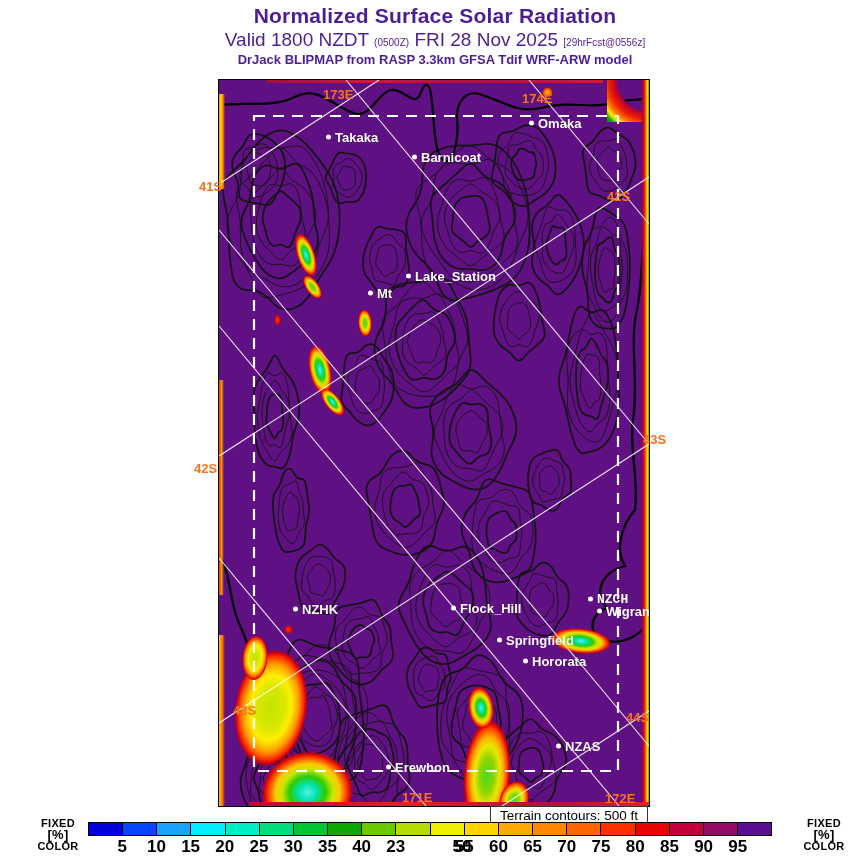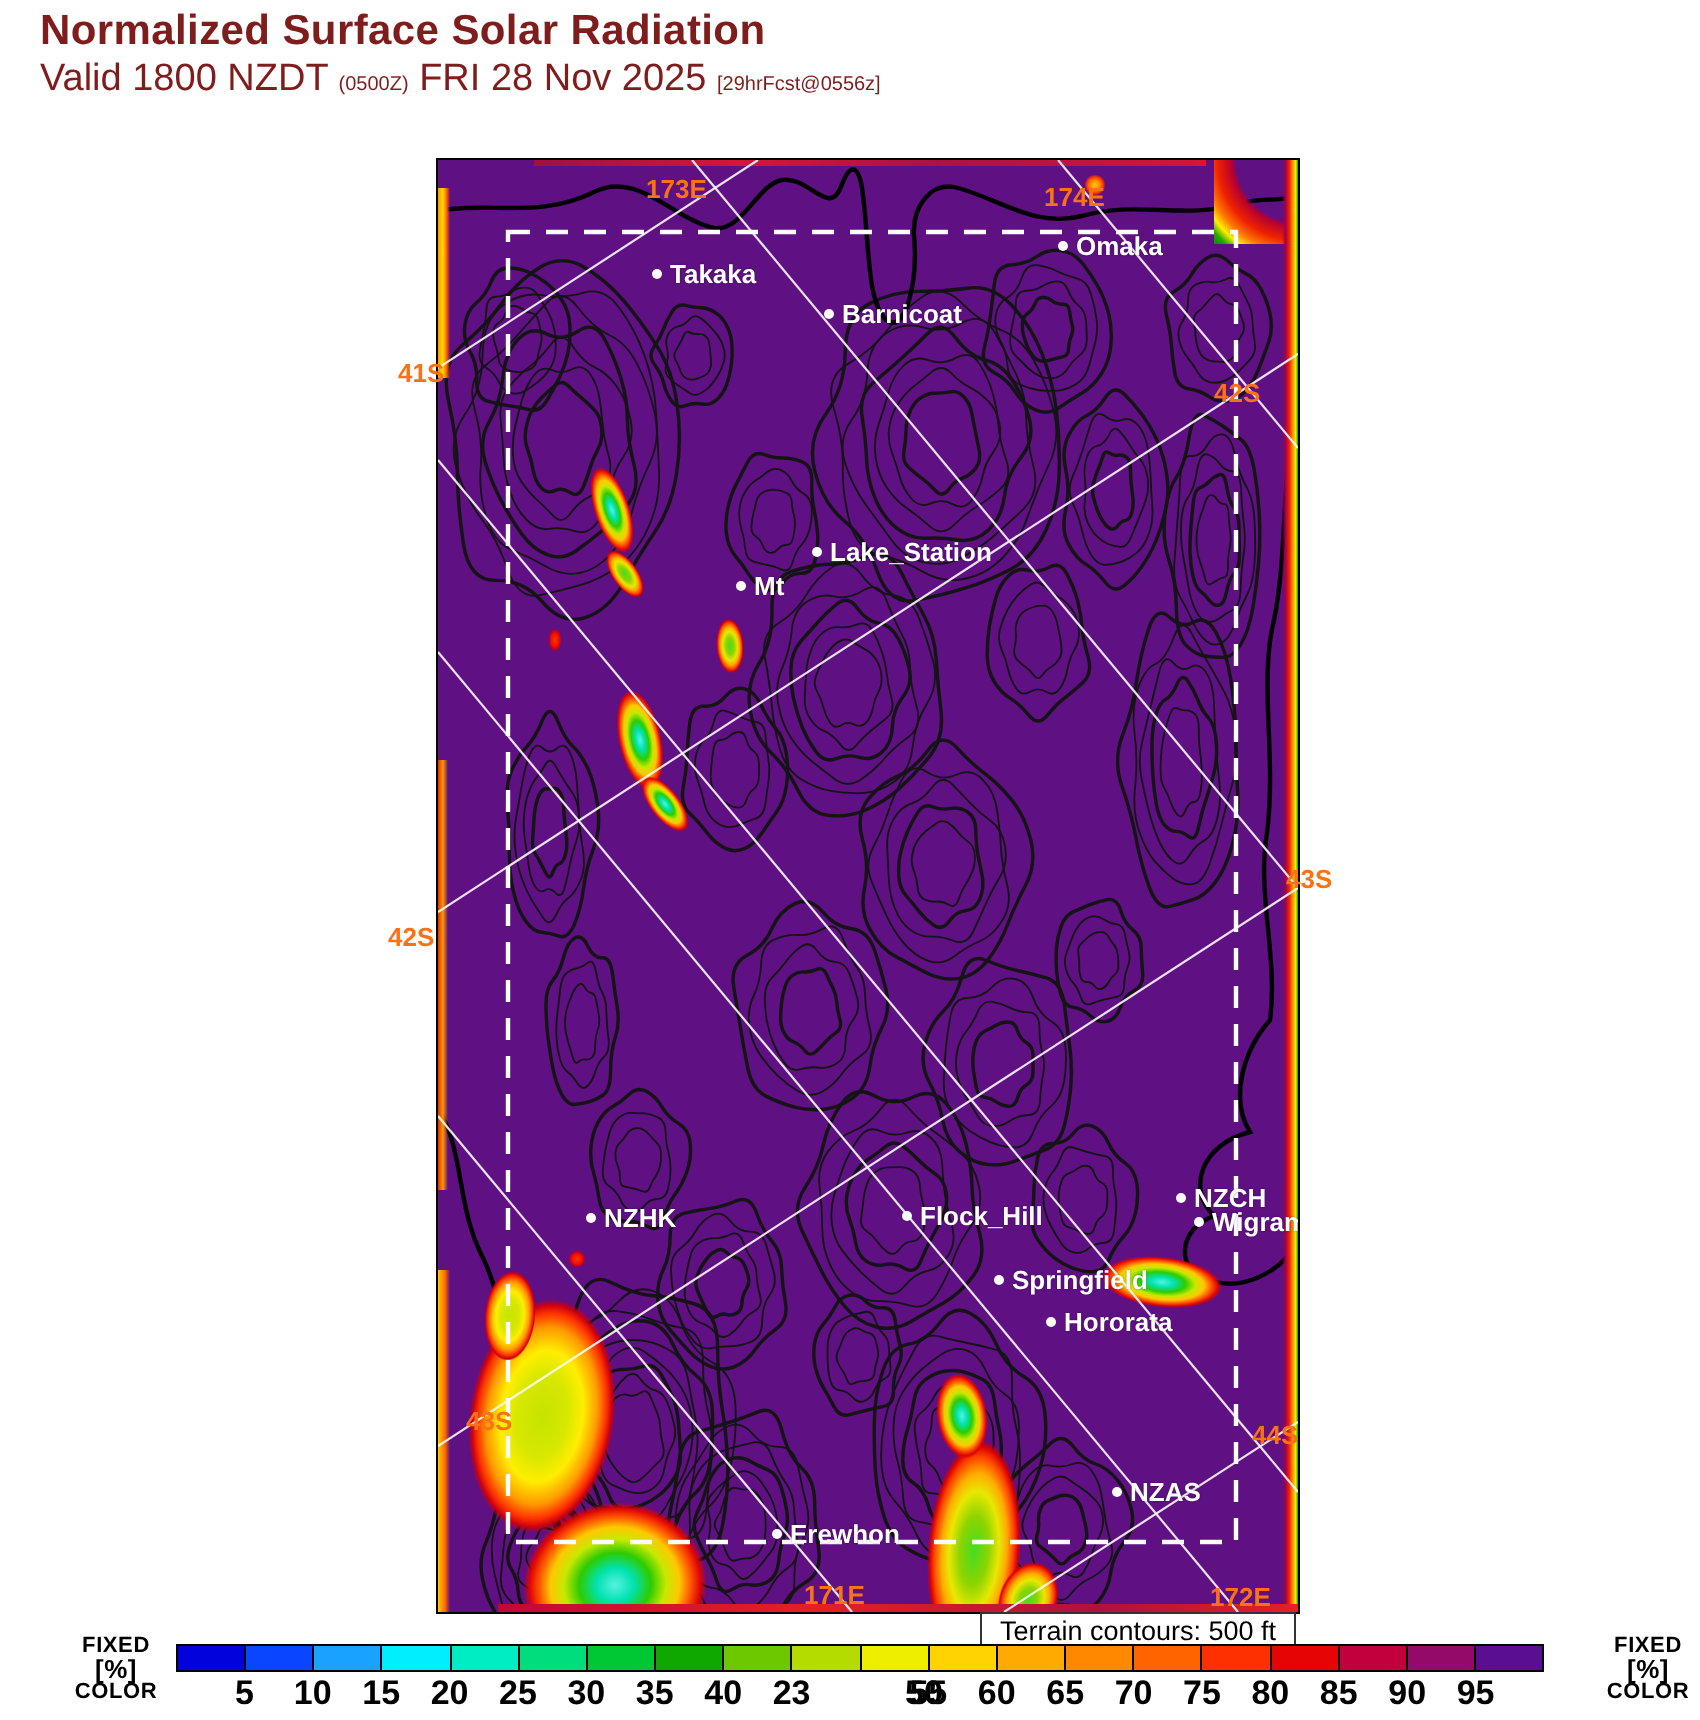--- a/index.html
+++ b/index.html
@@ -1,19 +1,19 @@
 <!DOCTYPE html>
 <html><head>
 <meta charset="utf-8">
 <style>
   html,body{margin:0;padding:0;background:#fff;}
   .page{position:relative;width:850px;height:860px;background:#fff;overflow:hidden;
         font-family:"Liberation Sans",sans-serif;}
   
-  .titles{position:absolute;left:20px;top:0;width:830px;color:#7f1d1d;}
+  .titles{position:absolute;left:20px;top:0;width:830px;text-align:center;color:#4c1d95;}
   .t1{font-size:21px;font-weight:bold;margin-top:4px;letter-spacing:.2px;}
   .t2{font-size:19px;margin-top:1px;}
   .t2 .sm{font-size:10px;}
   .t3{font-size:13px;font-weight:bold;margin-top:1px;}
   
   .map{position:absolute;left:218px;top:79px;width:430px;height:726px;
        border:1px solid #000;background:#5f1082;}
   .map-clip{position:absolute;left:0;top:0;width:430px;height:726px;overflow:hidden;}
   .map-clip svg{position:absolute;left:0;top:0;}
   .layer{position:absolute;left:0;top:0;width:430px;height:726px;pointer-events:none;}
@@ -64,20 +64,21 @@
 <div class="page">
 
   <div class="titles">
     <div class="t1">Normalized Surface Solar Radiation</div>
     <div class="t2">
       <span>Valid 1800 NZDT</span>
       <span class="sm">(0500Z)</span>
       <span>FRI 28 Nov 2025</span>
       <span class="sm">[29hrFcst@0556z]</span>
     </div>
+    <div class="t3">DrJack BLIPMAP from RASP 3.3km GFSA Tdif WRF-ARW model</div>
   </div>
 
   <div class="map" id="map" style="background: rgb(95, 16, 130);">
     <div class="map-clip">
       <svg id="contours" width="430" height="726" viewBox="0 0 430 726">
           <path d="M119.6,122.6 Q122.0,140.0 119.2,157.1 Q116.5,174.3 108.3,186.1 Q100.2,197.9 92.7,211.5 Q85.2,225.1 73.6,228.8 Q62.0,232.4 52.4,221.2 Q42.9,210.0 29.2,210.2 Q15.5,210.5 12.7,191.7 Q9.8,172.8 9.7,156.4 Q9.7,140.0 5.3,120.8 Q1.0,101.6 12.6,92.1 Q24.2,82.6 32.2,71.3 Q40.2,60.1 51.1,53.6 Q62.0,47.1 72.9,53.5 Q83.9,59.9 92.6,70.1 Q101.3,80.3 109.3,92.8 Q117.3,105.2 119.6,122.6 Z" fill="none" stroke="#141414" stroke-width="1.7"></path>
           <path d="M109.0,125.5 Q109.9,140.0 110.5,155.4 Q111.1,170.8 105.2,183.7 Q99.3,196.6 90.2,203.1 Q81.0,209.7 71.5,212.4 Q62.0,215.1 51.1,217.6 Q40.2,220.0 34.8,204.6 Q29.5,189.3 21.9,179.6 Q14.3,170.0 9.5,155.0 Q4.7,140.0 13.3,127.4 Q22.0,114.9 22.3,97.5 Q22.5,80.1 32.1,73.0 Q41.7,65.8 51.9,67.6 Q62.0,69.4 72.5,66.4 Q82.9,63.3 90.7,74.0 Q98.5,84.6 103.3,97.8 Q108.0,111.1 109.0,125.5 Z" fill="none" stroke="#141414" stroke-width="0.9"></path>
           <path d="M108.3,126.4 Q111.5,140.0 105.7,151.9 Q100.0,163.9 96.9,176.1 Q93.8,188.3 86.8,196.5 Q79.7,204.8 70.8,206.5 Q62.0,208.1 54.0,203.3 Q46.0,198.5 37.0,195.0 Q28.1,191.5 24.2,178.9 Q20.3,166.2 21.4,153.1 Q22.5,140.0 18.4,125.0 Q14.3,110.0 23.6,102.9 Q32.8,95.7 39.3,88.1 Q45.8,80.6 53.9,71.9 Q62.0,63.3 69.7,73.5 Q77.4,83.7 85.7,87.6 Q94.1,91.4 99.6,102.1 Q105.2,112.8 108.3,126.4 Z" fill="none" stroke="#141414" stroke-width="0.9"></path>
           <path d="M94.7,129.8 Q94.8,140.0 98.0,152.3 Q101.2,164.7 94.8,172.4 Q88.4,180.1 82.1,185.4 Q75.8,190.6 68.9,195.5 Q62.0,200.3 54.6,197.3 Q47.2,194.4 41.7,186.7 Q36.2,179.1 31.7,170.5 Q27.1,162.0 23.6,151.0 Q20.2,140.0 25.8,130.4 Q31.3,120.7 32.4,108.8 Q33.5,96.8 39.9,89.8 Q46.4,82.7 54.2,86.9 Q62.0,91.0 70.2,85.5 Q78.4,80.1 83.5,89.9 Q88.6,99.7 91.6,109.6 Q94.6,119.5 94.7,129.8 Z" fill="none" stroke="#141414" stroke-width="1.7"></path>
           <path d="M96.3,129.9 Q98.4,140.0 92.9,148.0 Q87.4,156.0 86.0,165.1 Q84.6,174.3 79.8,181.0 Q75.0,187.8 68.5,185.6 Q62.0,183.4 55.8,184.4 Q49.6,185.3 44.4,180.0 Q39.1,174.8 36.2,166.4 Q33.2,158.1 32.8,149.0 Q32.3,140.0 31.3,130.0 Q30.3,120.1 35.4,113.7 Q40.5,107.3 45.7,103.4 Q50.9,99.4 56.5,92.1 Q62.0,84.8 67.3,93.0 Q72.6,101.1 78.4,103.7 Q84.2,106.3 89.2,113.0 Q94.2,119.8 96.3,129.9 Z" fill="none" stroke="#141414" stroke-width="0.9"></path>
@@ -266,21 +267,21 @@
             <span class="slb">Mt</span>
           </div>
           <div class="st" style="left: 74px; top: 529px;">
             <span class="dot"></span>
             <span class="slb">NZHK</span>
           </div>
           <div class="st" style="left: 232px; top: 528px;">
             <span class="dot"></span>
             <span class="slb">Flock_Hill</span>
           </div>
-          <div class="st" style="left: 369px; top: 519px;">
+          <div class="st" style="left: 369px; top: 519px; font-family: Liberation Mono, monospace;">
             <span class="dot"></span>
             <span class="slb">NZCH</span>
           </div>
           <div class="st" style="left: 378px; top: 531px;">
             <span class="dot"></span>
             <span class="slb">Wigram</span>
           </div>
           <div class="st" style="left: 278px; top: 560px;">
             <span class="dot"></span>
             <span class="slb">Springfield</span>

